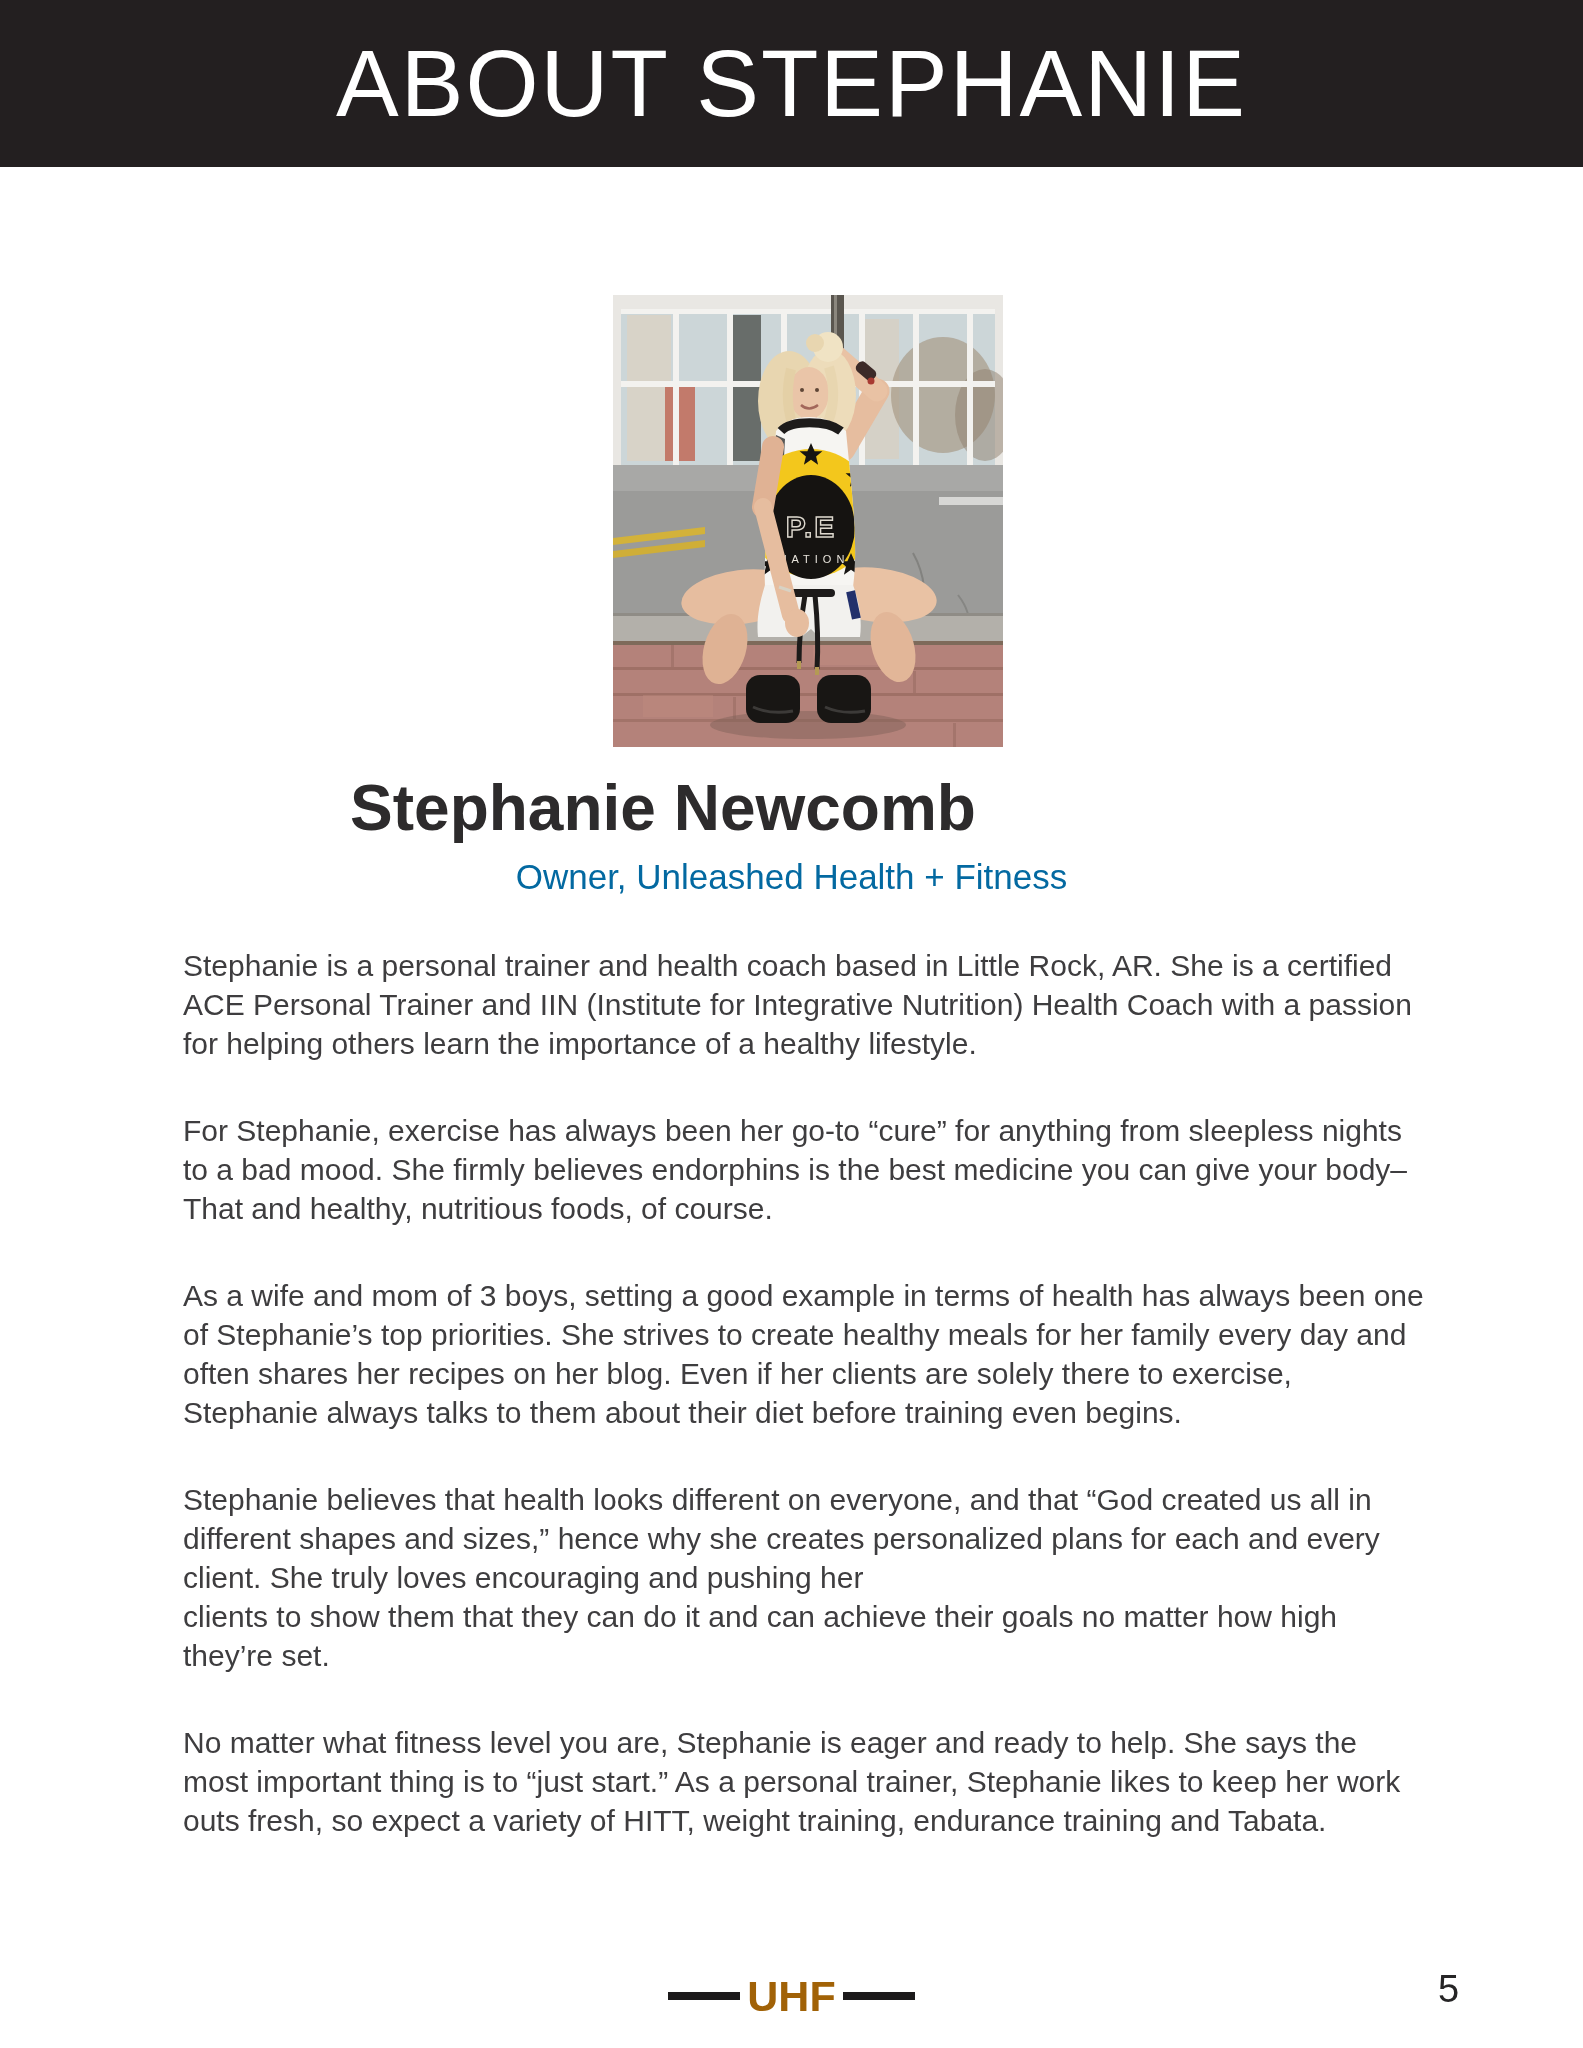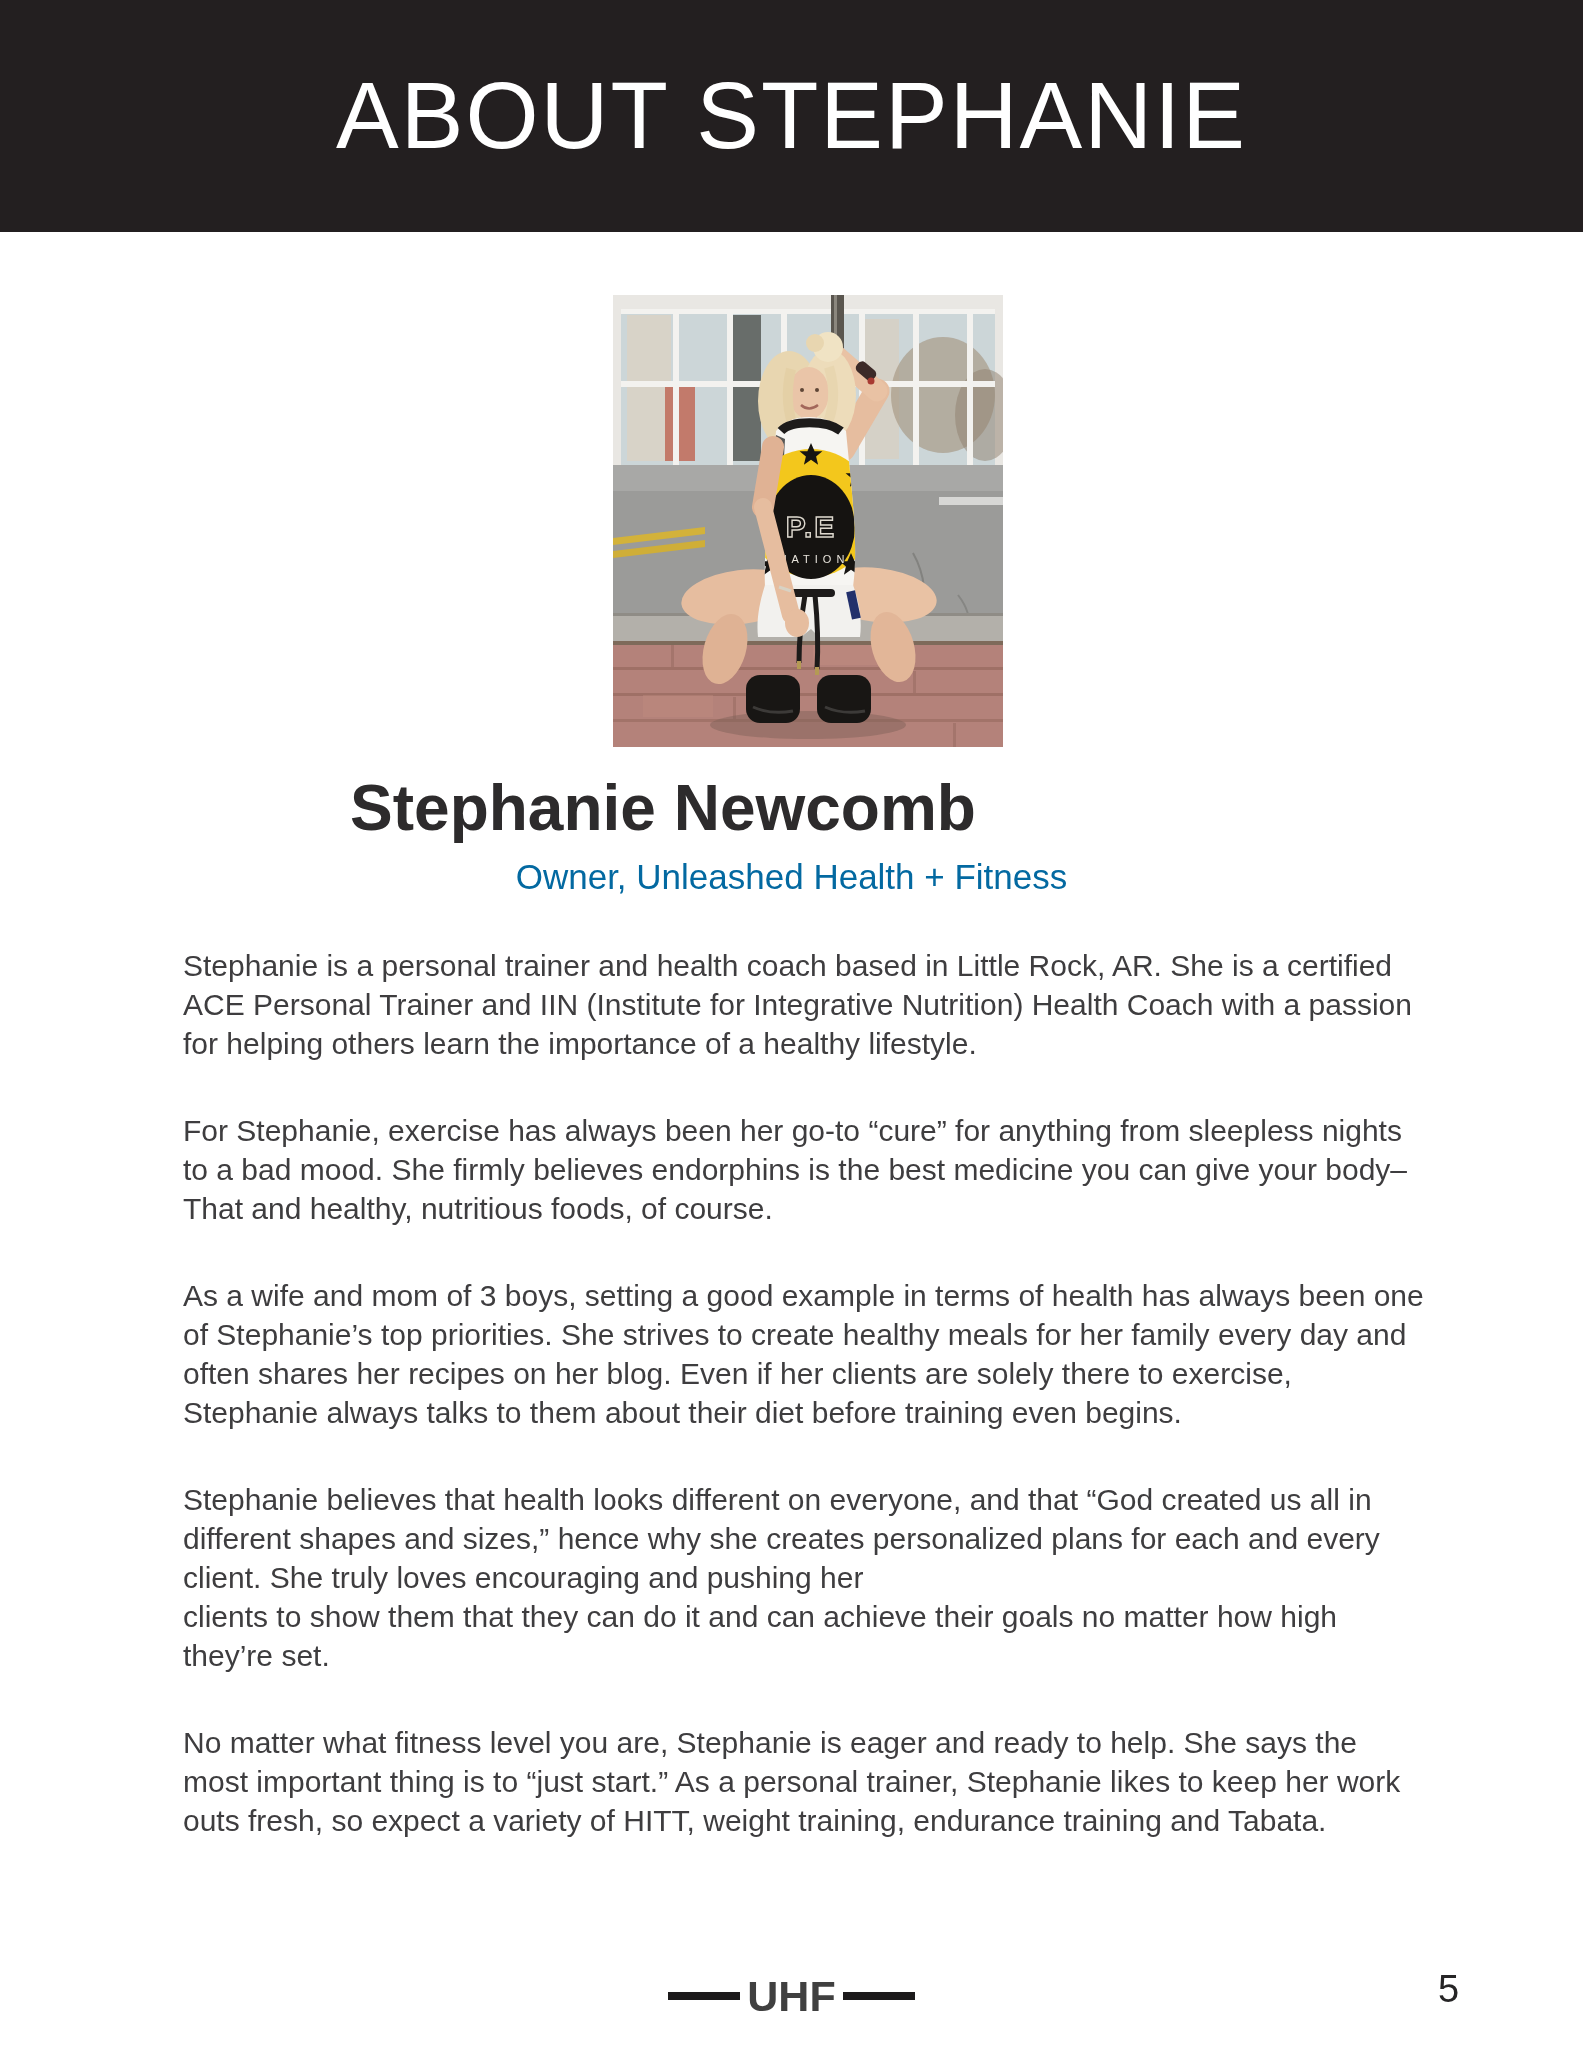--- a/index.html
+++ b/index.html
@@ -2,21 +2,21 @@
 <html><head>
 <meta charset="utf-8">
 <style>
   html,body{margin:0;padding:0;background:#ffffff;}
   body{
     width:1583px;height:2048px;position:relative;overflow:hidden;
     font-family:"Liberation Sans", sans-serif;
   }
   
   .banner{
-    position:absolute;top:0;left:0;width:1583px;height:232px;
+    position:absolute;top:0;left:0;width:1583px;height:167px;
     background:#231f20;display:flex;align-items:center;justify-content:center;
   }
   .banner-title{
     color:#ffffff;font-size:94px;font-weight:400;letter-spacing:2px;
     margin:0;line-height:1;white-space:nowrap;
   }
   
   .photo{
     position:absolute;left:613px;top:295px;width:390px;height:452px;
     overflow:hidden;background:#dddbd7;
@@ -37,21 +37,21 @@
     font-size:30px;line-height:39px;color:#3e3d3f;margin-top:8px;
   }
   .bio p{margin:0 0 48px 0;white-space:pre-line;}
   
   .footer-logo{
     position:absolute;top:1975px;left:0;width:1583px;height:42px;
     display:flex;align-items:center;justify-content:center;gap:7px;
   }
   .logo-bar{width:72px;height:8px;background:#1c1a1b;}
   .logo-text{
-    font-size:43px;font-weight:700;color:#404040;line-height:1;
+    font-size:43px;font-weight:700;color:#a16207;line-height:1;
     letter-spacing:0;
   }
   .page-number{
     position:absolute;top:1970px;left:1438px;
     font-size:38px;color:#262526;line-height:1;
   }
 </style>
 </head>
 <body>
 

